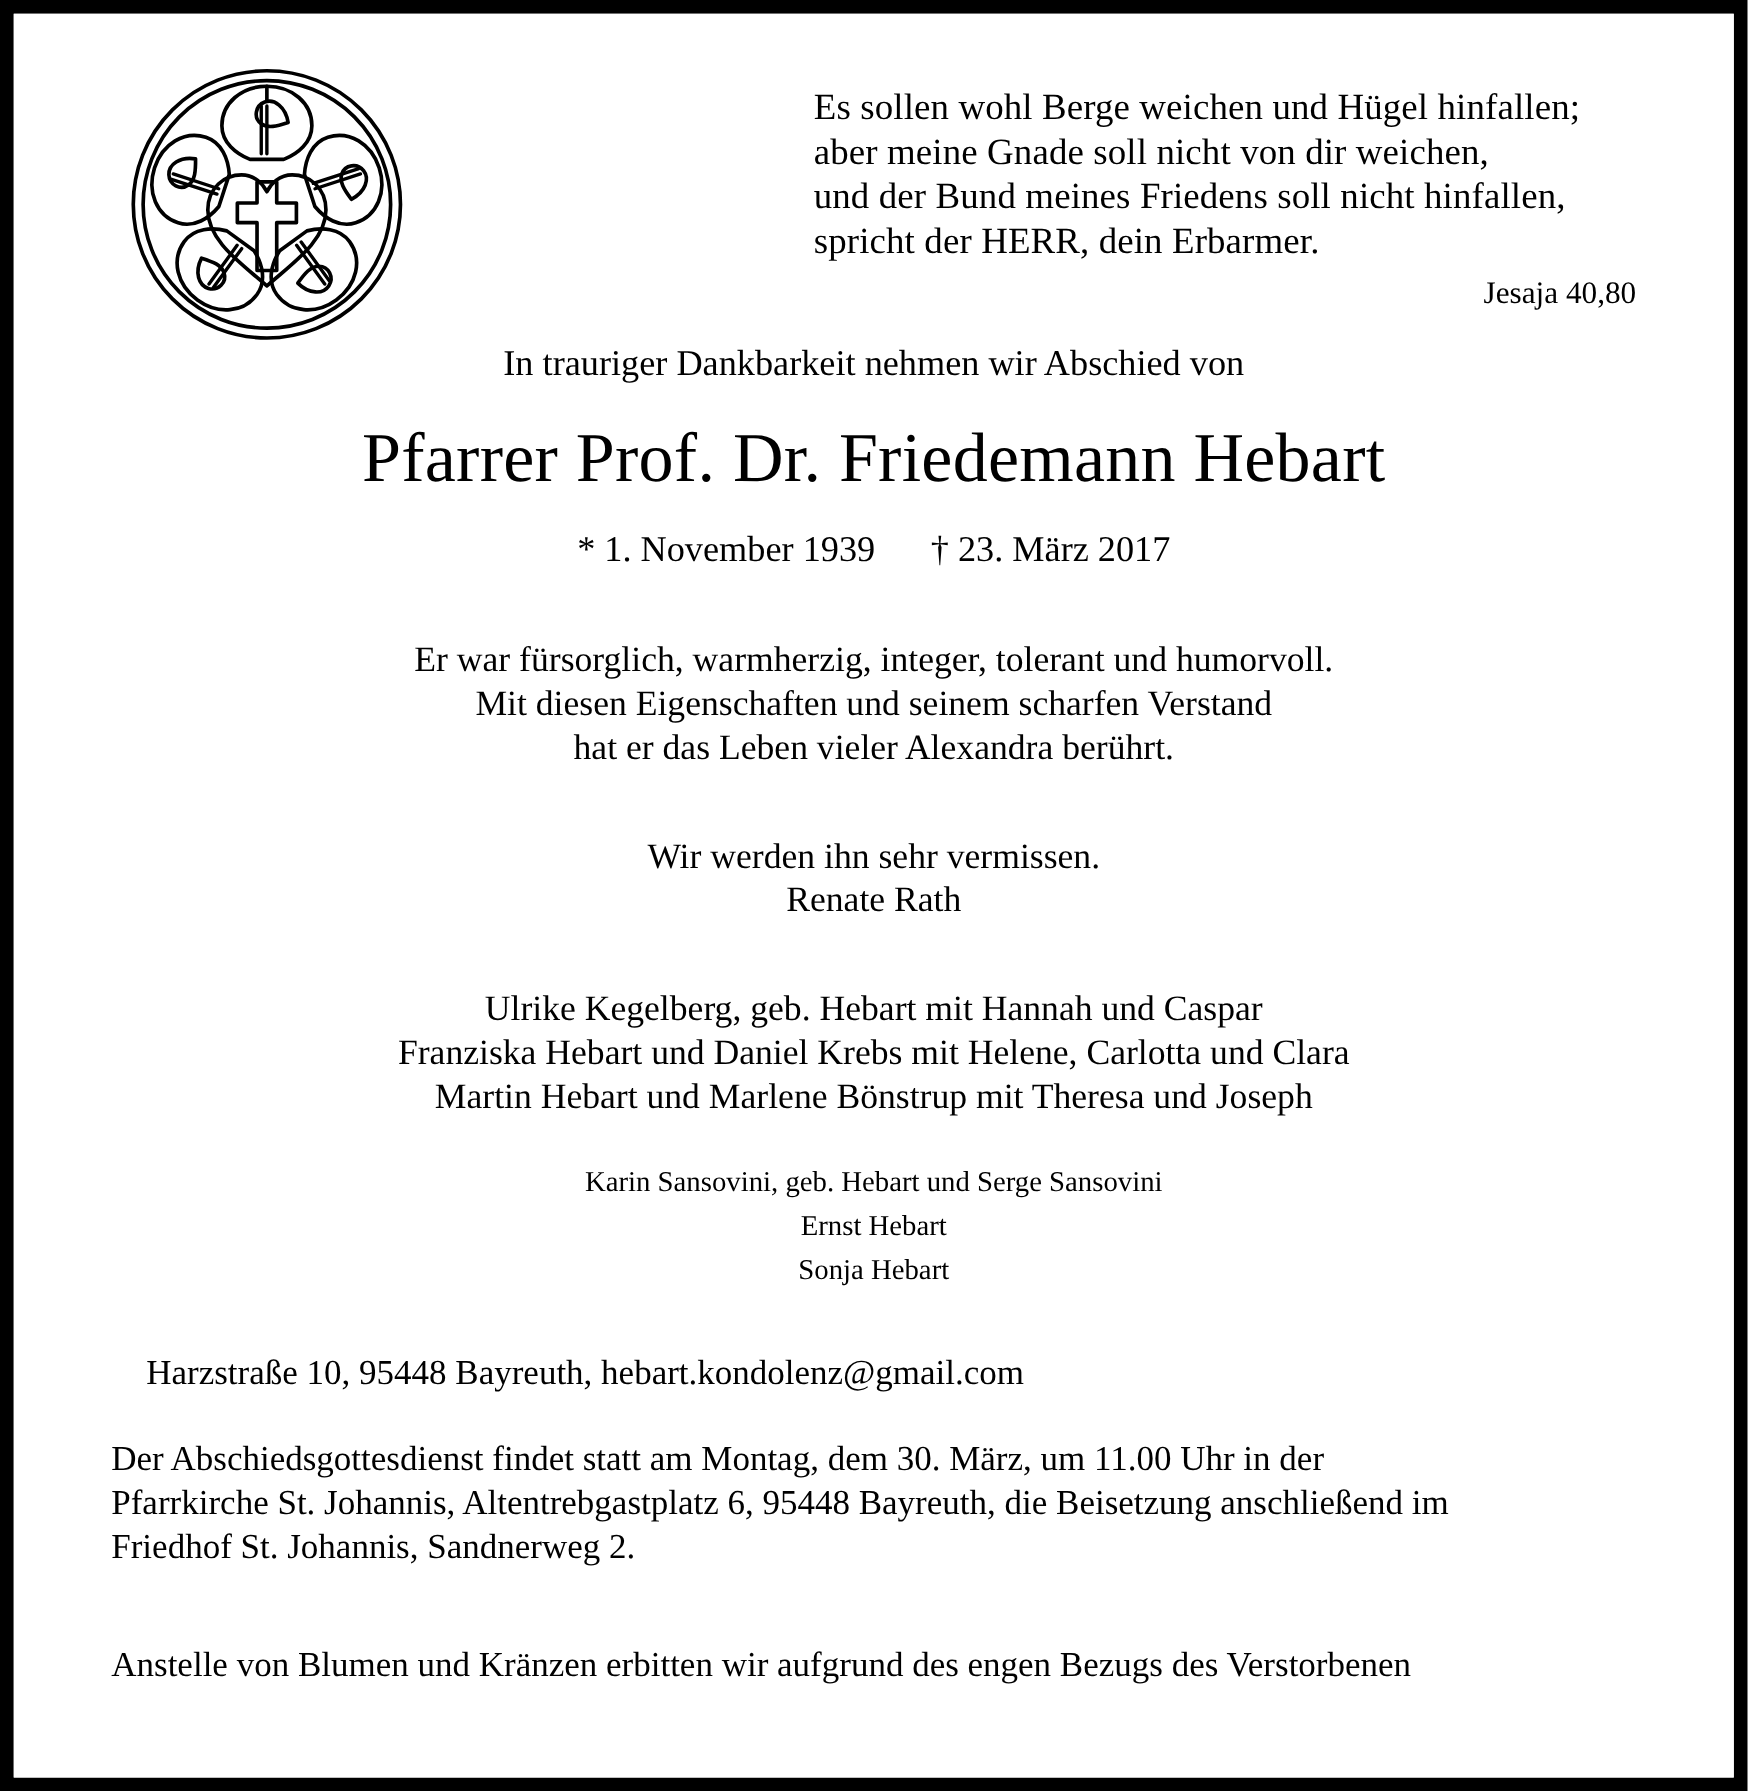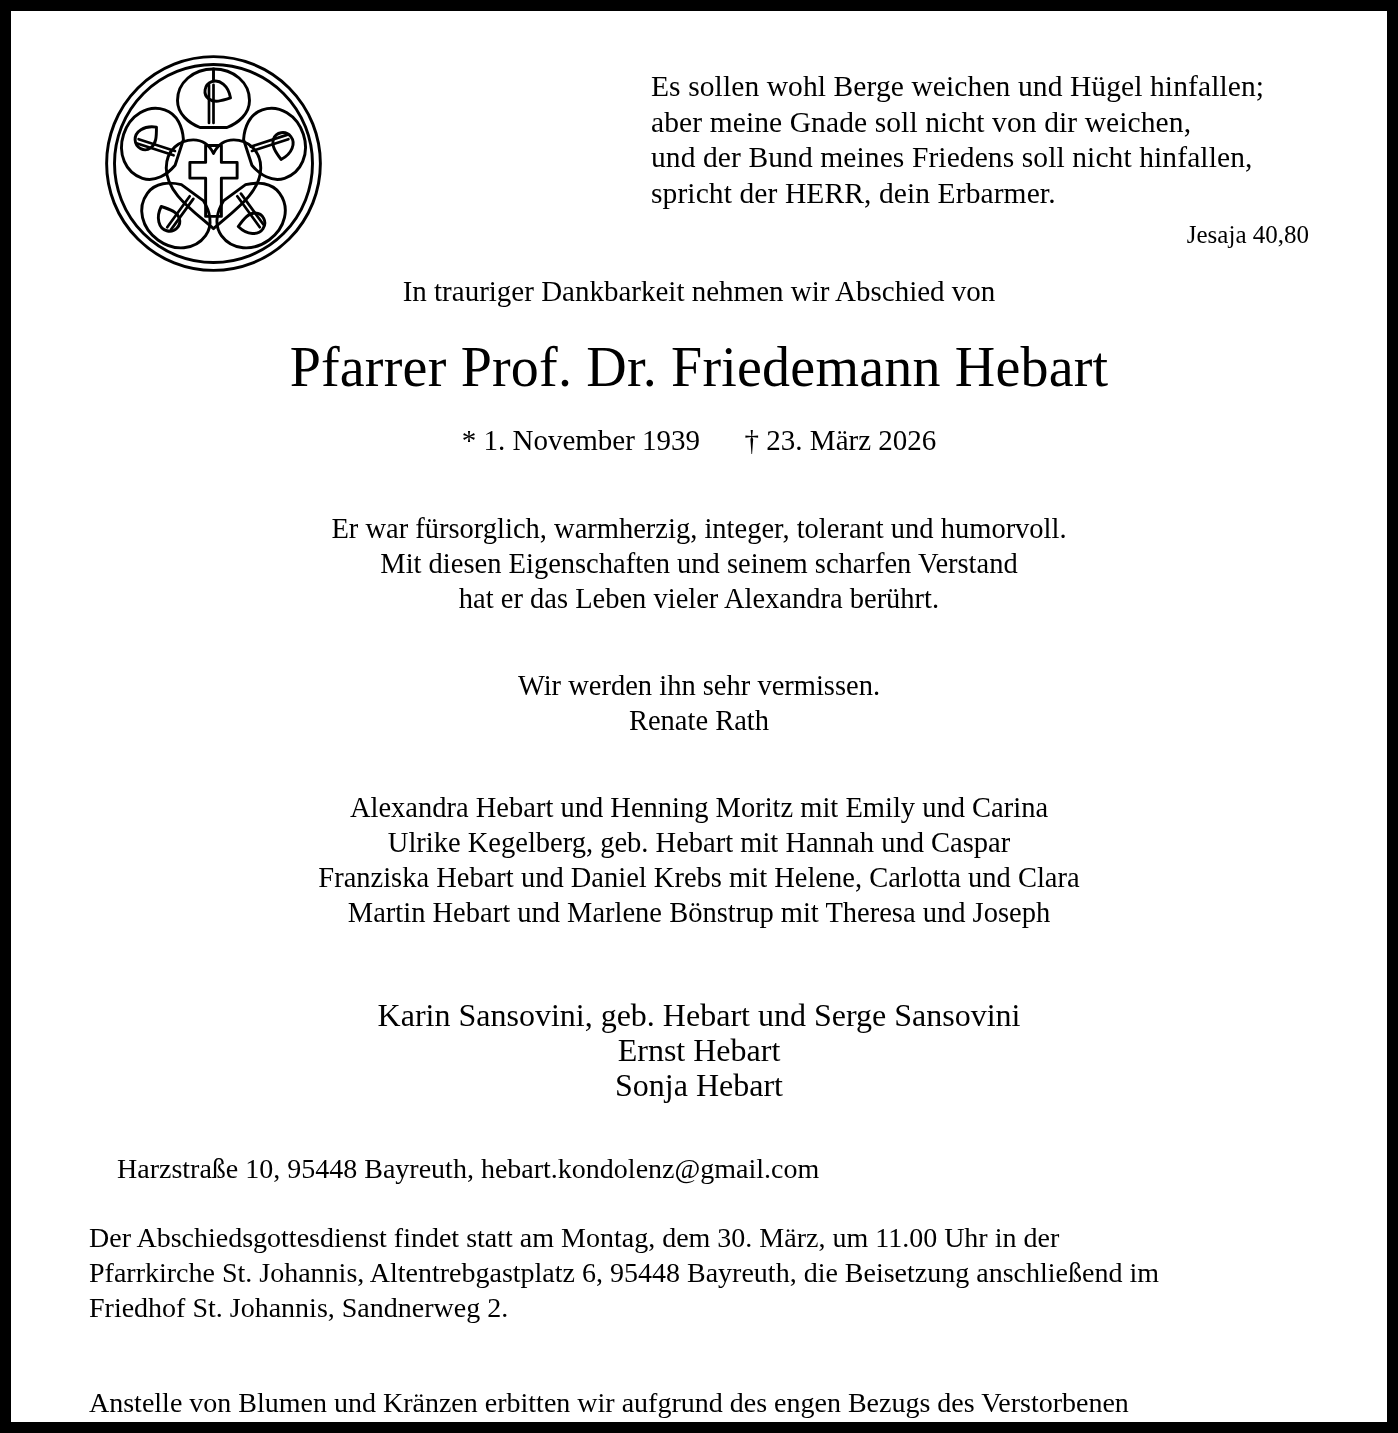--- a/index.html
+++ b/index.html
@@ -113,23 +113,23 @@
     line-height: 35px;
   }
 
   .family-group-1 {
     font-size: 28.5px;
     line-height: 35px;
     margin-top: 52px;
   }
 
   .family-group-2 {
-    font-size: 32px;
-    line-height: 35px;
-    margin-top: 68px;
+    font-size: 23px;
+    line-height: 35px;
+    margin-top: 33px;
   }
 
   
   .left-block {
     text-align: left;
     font-size: 28px;
     line-height: 35px;
   }
   .contact-line { margin-top: 48px; margin-left: 28px; }
   .service-block { margin-top: 34px; }
@@ -207,35 +207,34 @@
 
     <div class="center intro">In trauriger Dankbarkeit nehmen wir Abschied von</div>
 
     <div class="center deceased-name">Pfarrer Prof. Dr. Friedemann Hebart</div>
 
     <div class="center dates">
       <span>*</span>
       <span>1. November 1939</span>
       <span class="gap"></span>
       <span>†</span>
-      <span>23. März 2026</span>
+      <span>23. März 2017</span>
     </div>
 
     <div class="center tribute">
       <div>Er war fürsorglich, warmherzig, integer, tolerant und humorvoll.</div>
       <div>Mit diesen Eigenschaften und seinem scharfen Verstand</div>
       <div>hat er das Leben vieler Alexandra berührt.</div>
     </div>
 
     <div class="center miss-line">Wir werden ihn sehr vermissen.</div>
 
     <div class="center widow">Renate Rath</div>
 
     <div class="center family-group-1">
-      <div>Alexandra Hebart und Henning Moritz mit Emily und Carina</div>
       <div>Ulrike Kegelberg, geb. Hebart mit Hannah und Caspar</div>
       <div>Franziska Hebart und Daniel Krebs mit Helene, Carlotta und Clara</div>
       <div>Martin Hebart und Marlene Bönstrup mit Theresa und Joseph</div>
     </div>
 
     <div class="center family-group-2">
       <div>Karin Sansovini, geb. Hebart und Serge Sansovini</div>
       <div>Ernst Hebart</div>
       <div>Sonja Hebart</div>
     </div>

